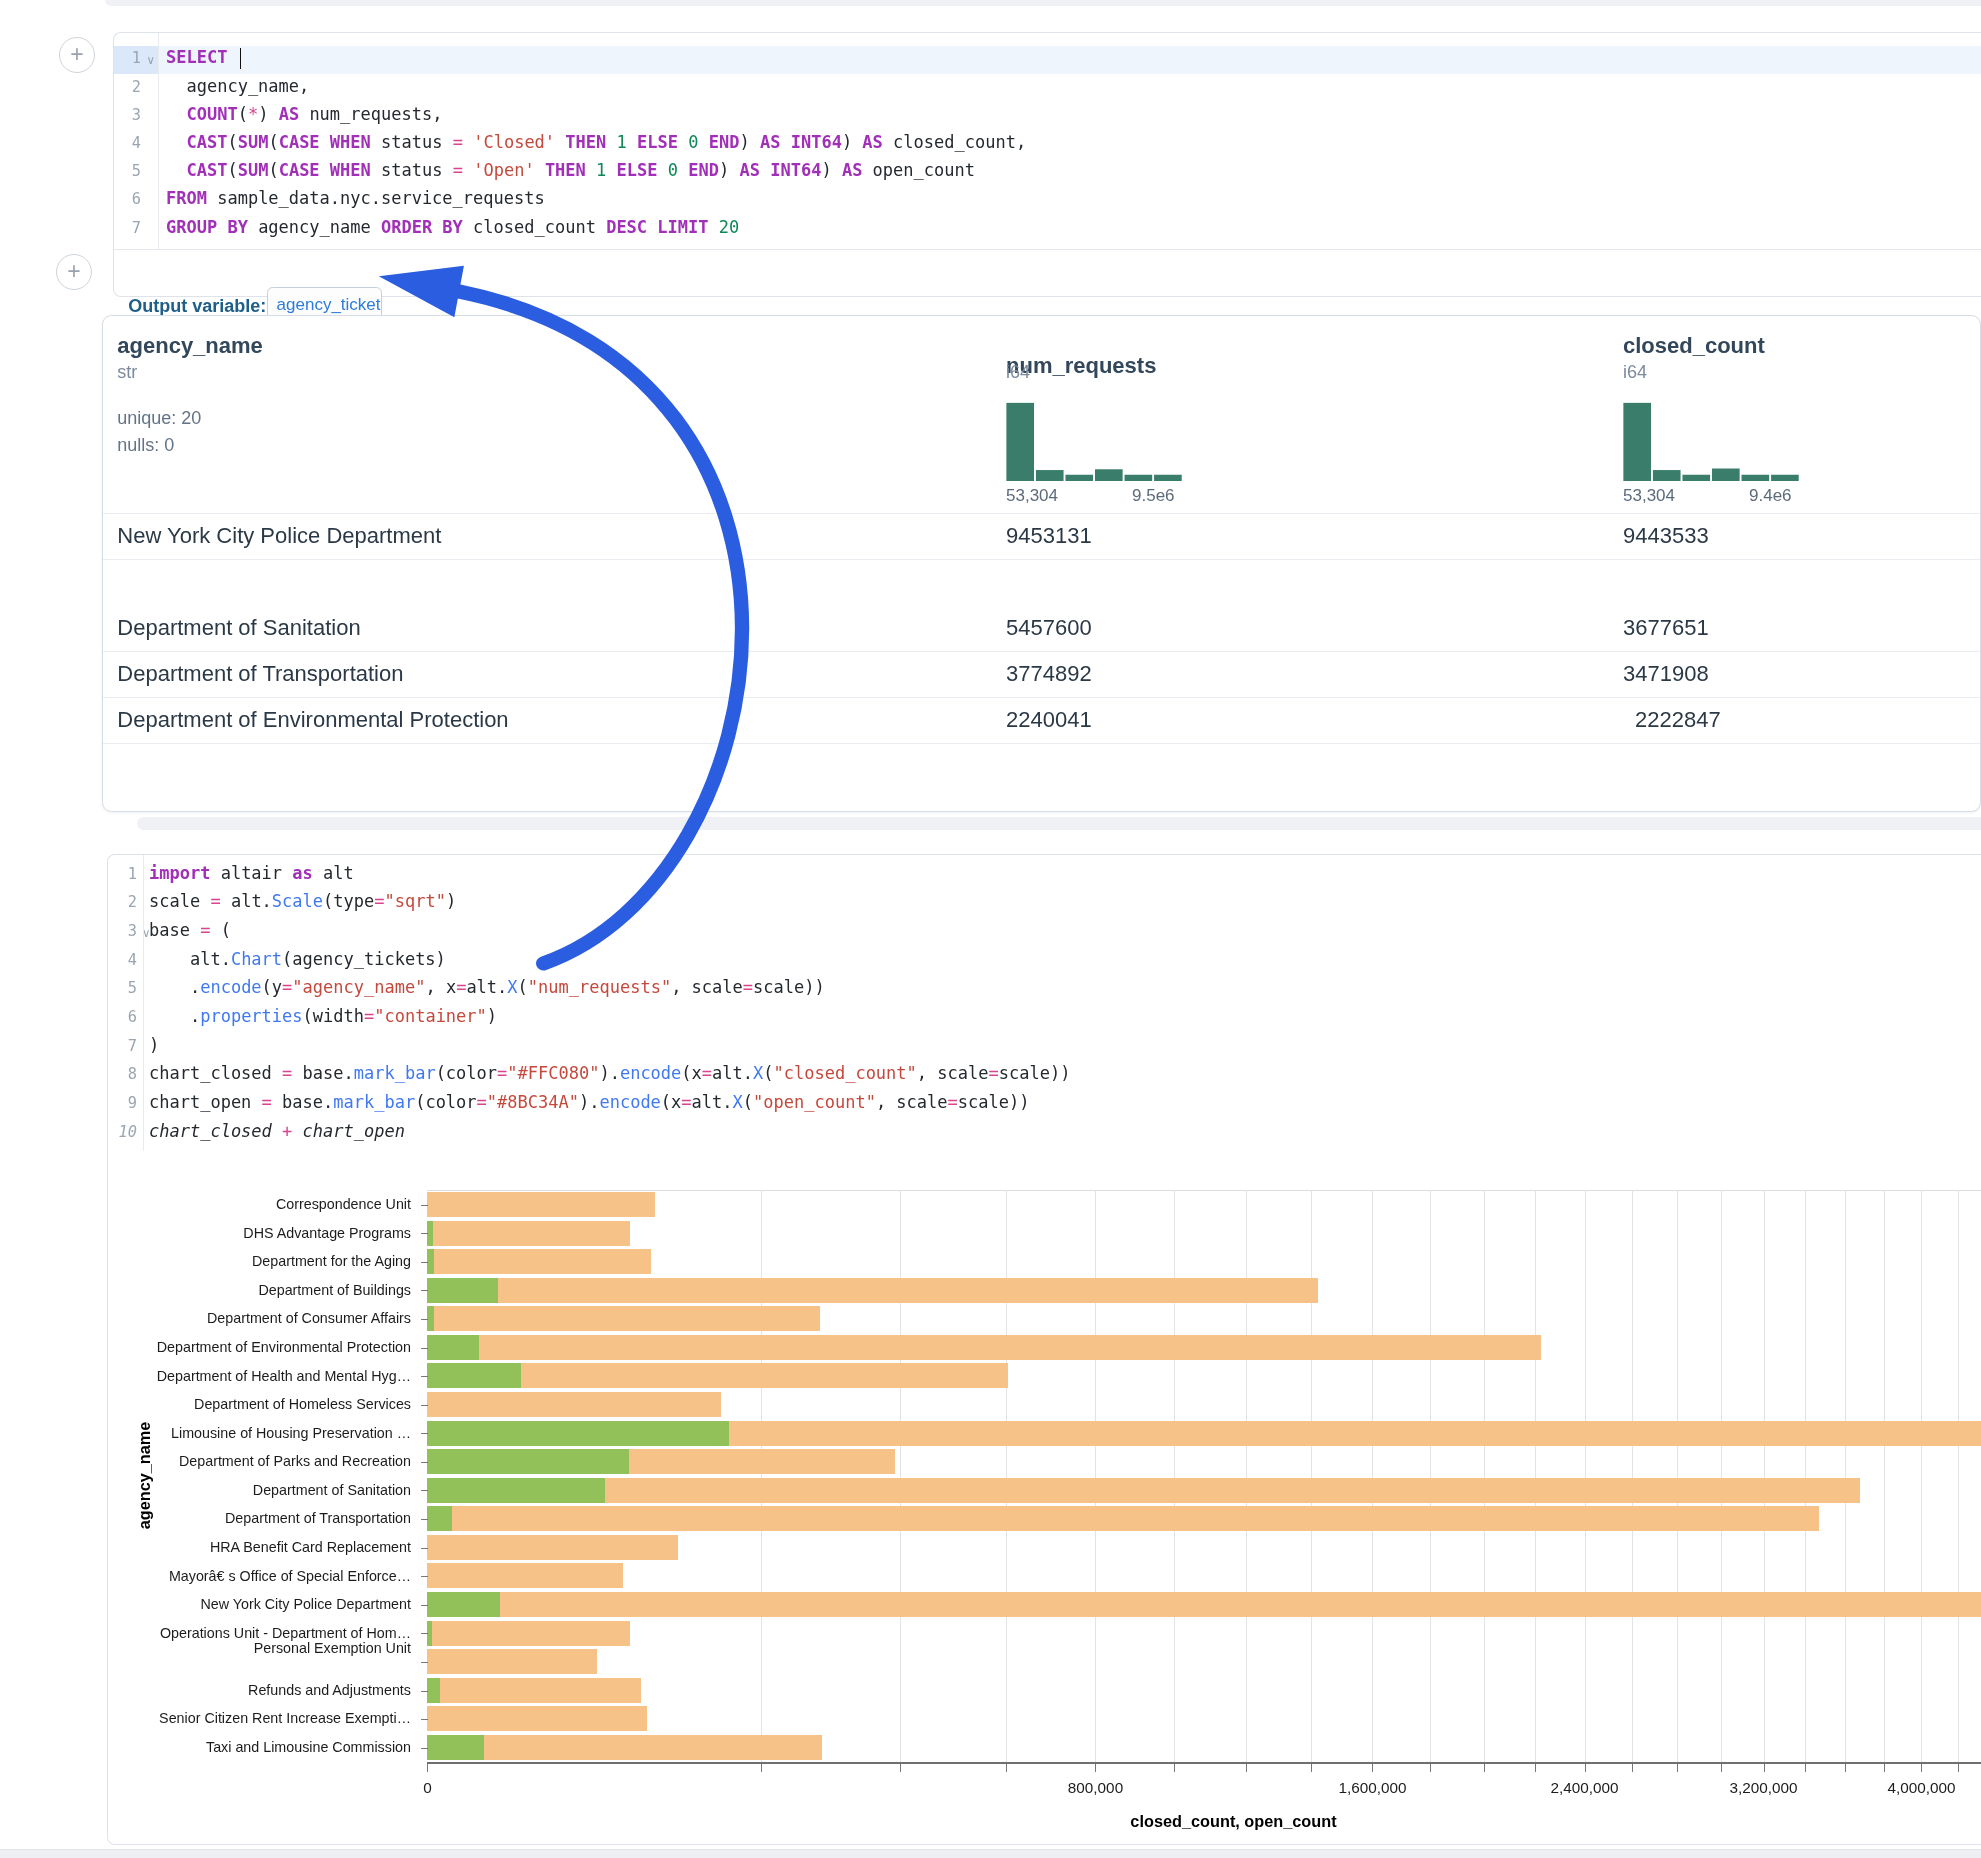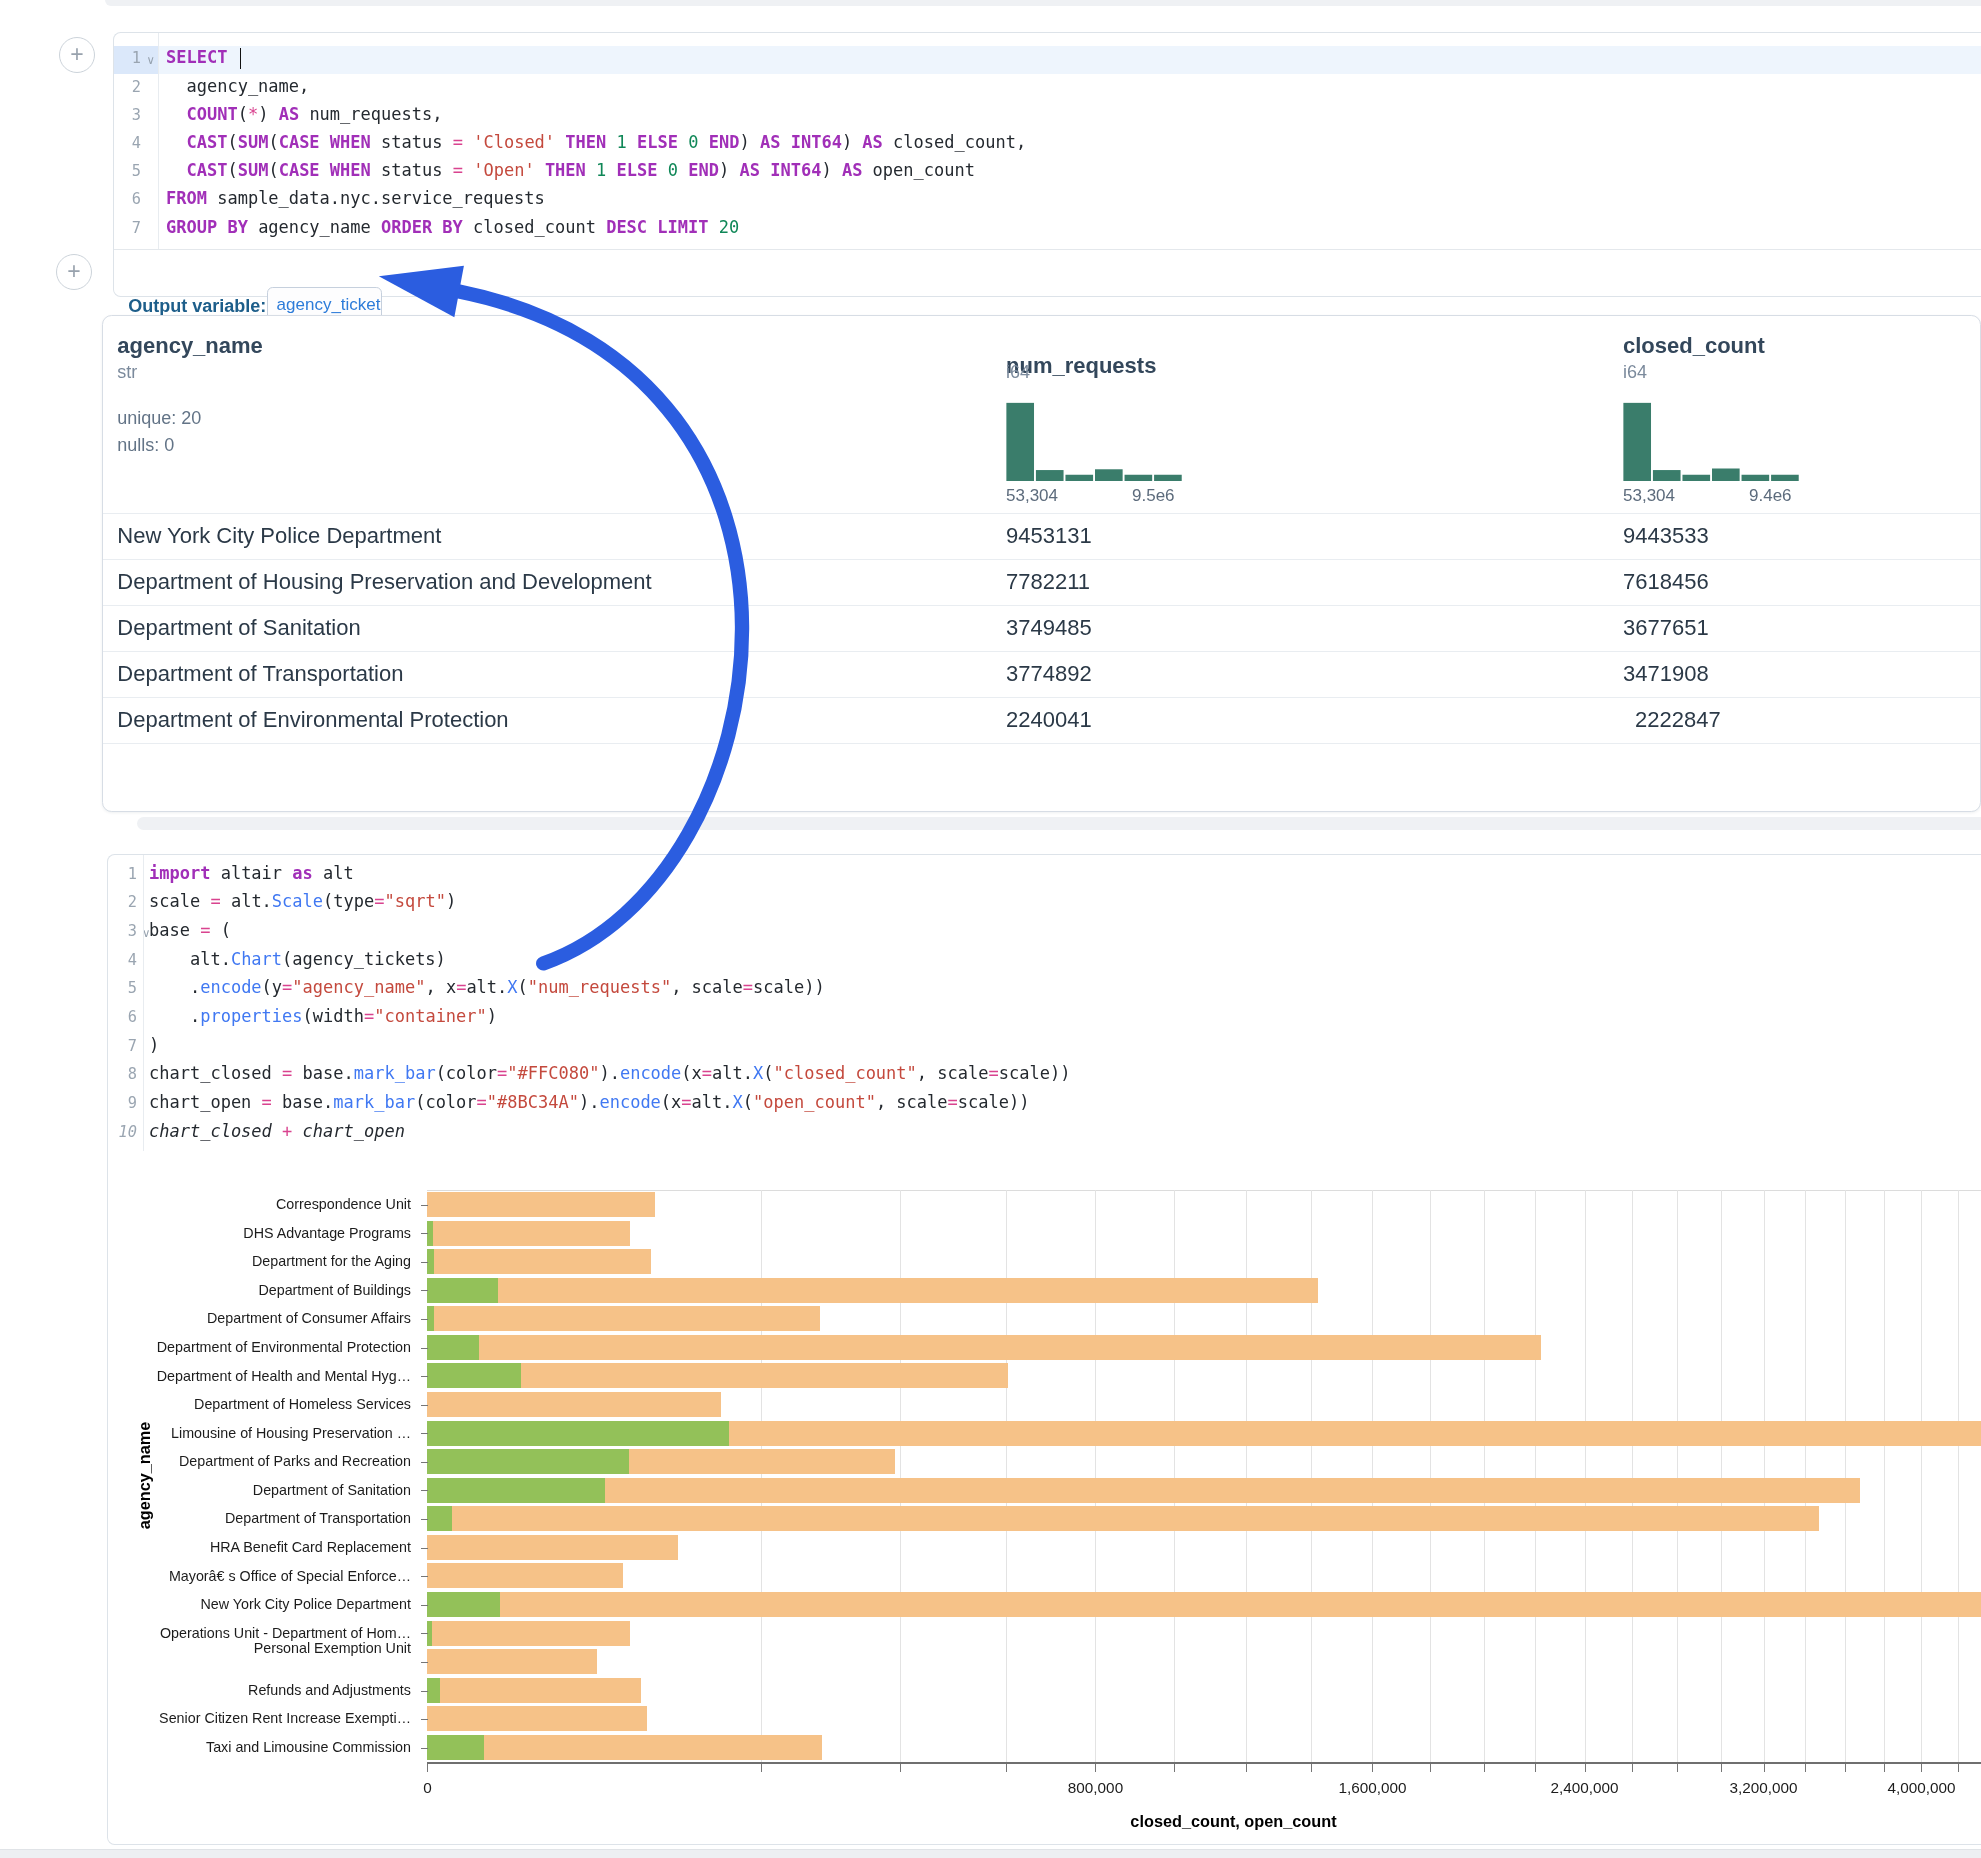--- a/index.html
+++ b/index.html
@@ -124,28 +124,23 @@
       </svg>
       <div class="hist-label" style="left: 1520px; top: 170px; position: absolute;">53,304</div>
       <div class="hist-label" style="left: 1646px; top: 170px; position: absolute;">9.4e6</div>
     </div>
   <div id="table-body" style="position:absolute;left:0;top:197px;width:100%;height:229px;">
       <div class="trow" style="top: 0px;">
         <div class="tcell" style="left: 14.3px;">New York City Police Department</div>
         <div class="tcell" style="left: 903px;">9453131</div>
         <div class="tcell" style="left: 1520px;">9443533</div>
       </div>
-      <div class="trow" style="top: 46px;">
-        <div class="tcell" style="left: 14.3px;">Department of Housing Preservation and Development</div>
-        <div class="tcell" style="left: 903px;">7782211</div>
-        <div class="tcell" style="left: 1520px;">7618456</div>
-      </div>
       <div class="trow" style="top: 92px;">
         <div class="tcell" style="left: 14.3px;">Department of Sanitation</div>
-        <div class="tcell" style="left: 903px;">3749485</div>
+        <div class="tcell" style="left: 903px;">5457600</div>
         <div class="tcell" style="left: 1520px;">3677651</div>
       </div>
       <div class="trow" style="top: 138px;">
         <div class="tcell" style="left: 14.3px;">Department of Transportation</div>
         <div class="tcell" style="left: 903px;">3774892</div>
         <div class="tcell" style="left: 1520px;">3471908</div>
       </div>
       <div class="trow" style="top: 184px;">
         <div class="tcell" style="left: 14.3px;">Department of Environmental Protection</div>
         <div class="tcell" style="left: 903px;">2240041</div>

